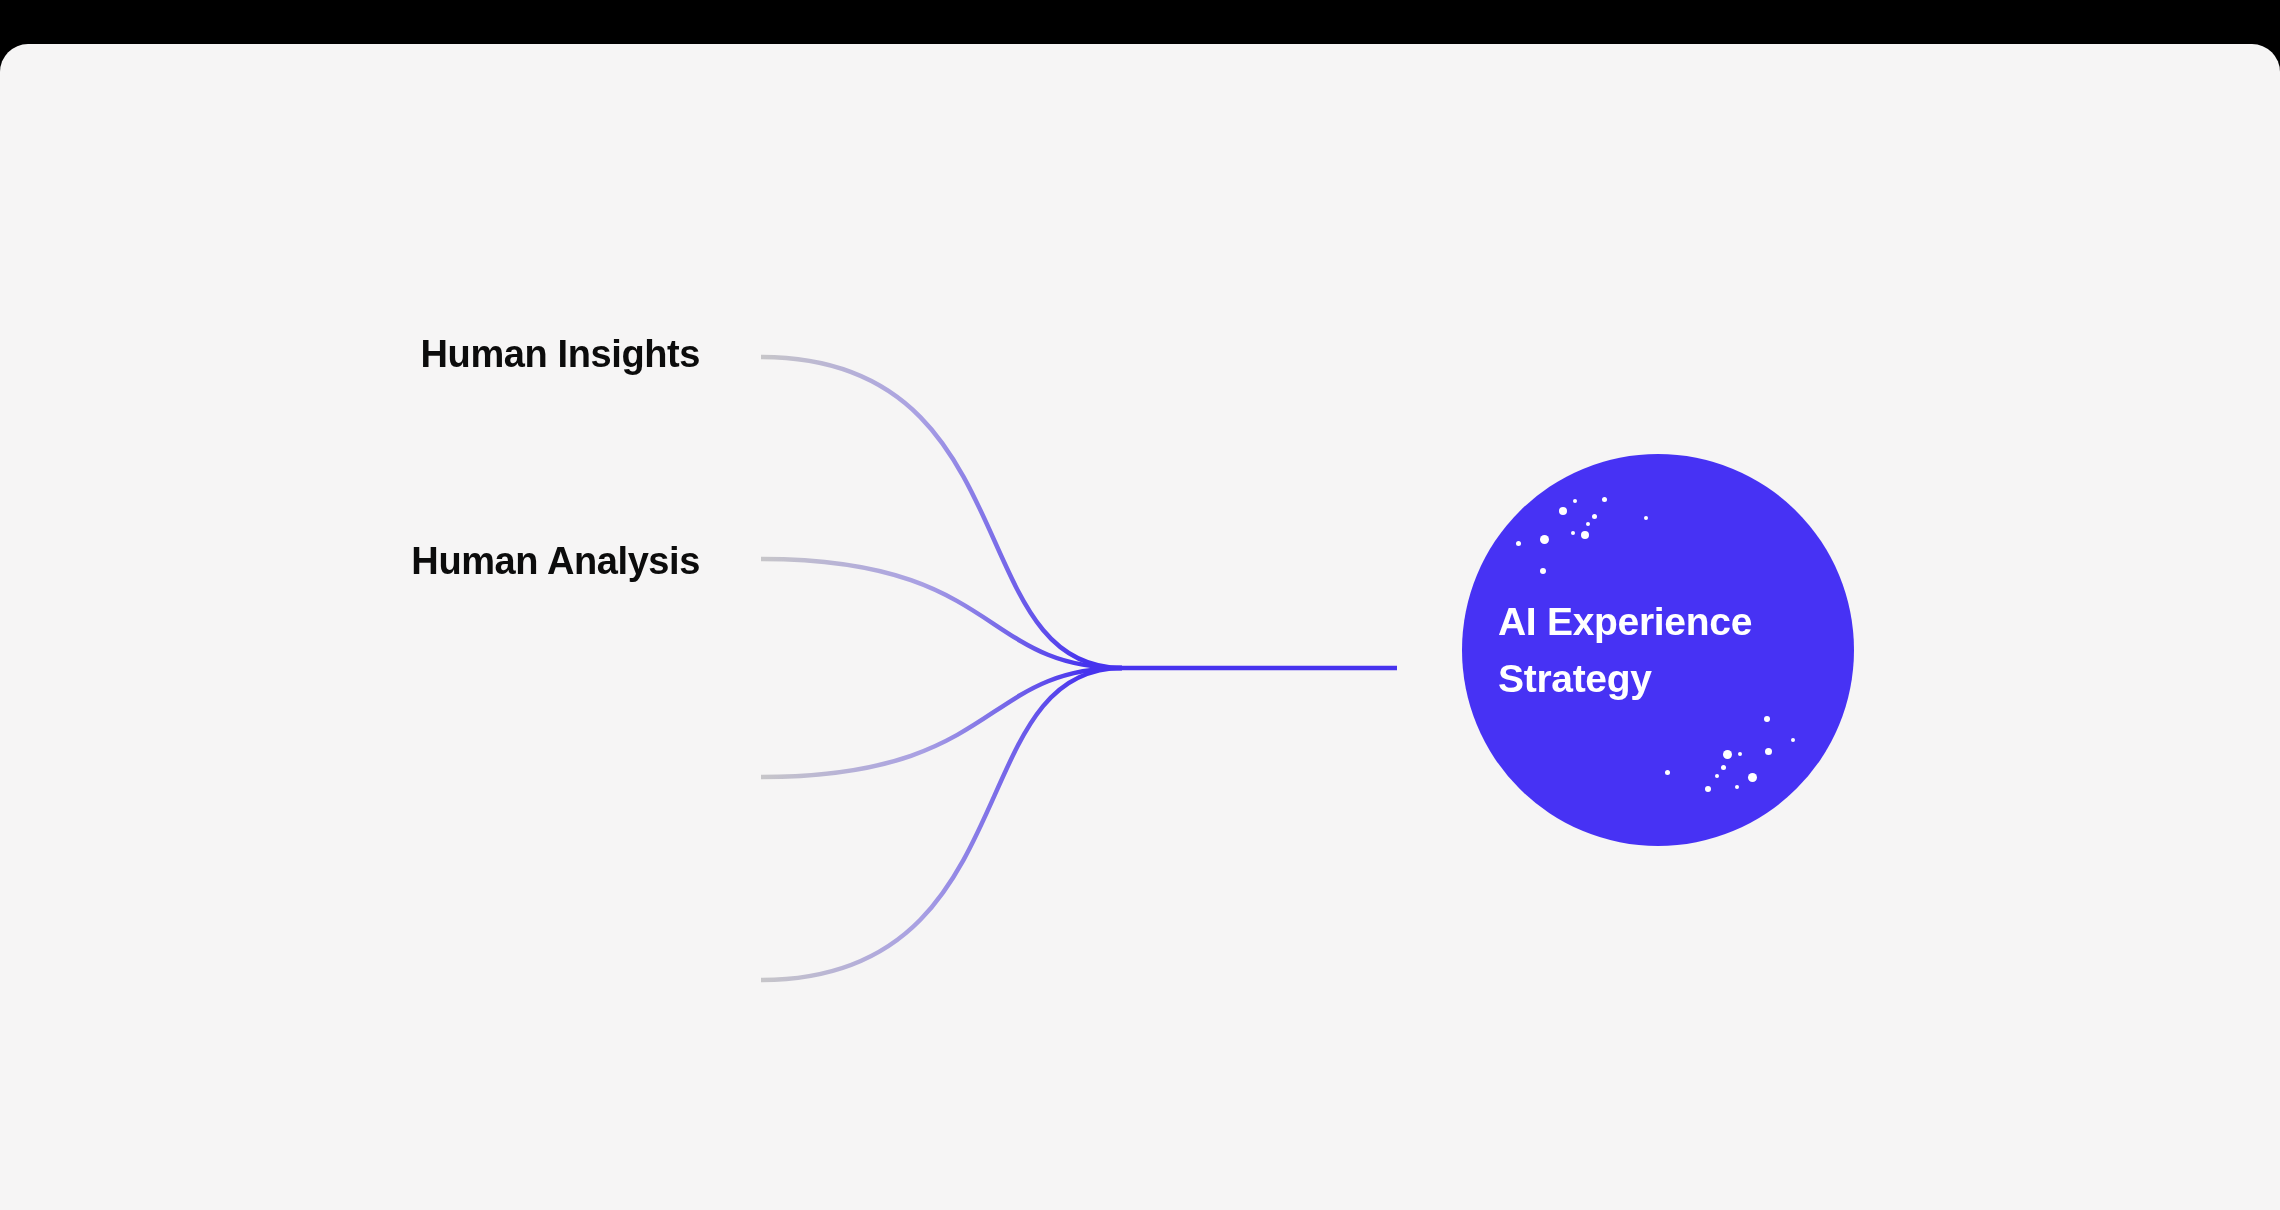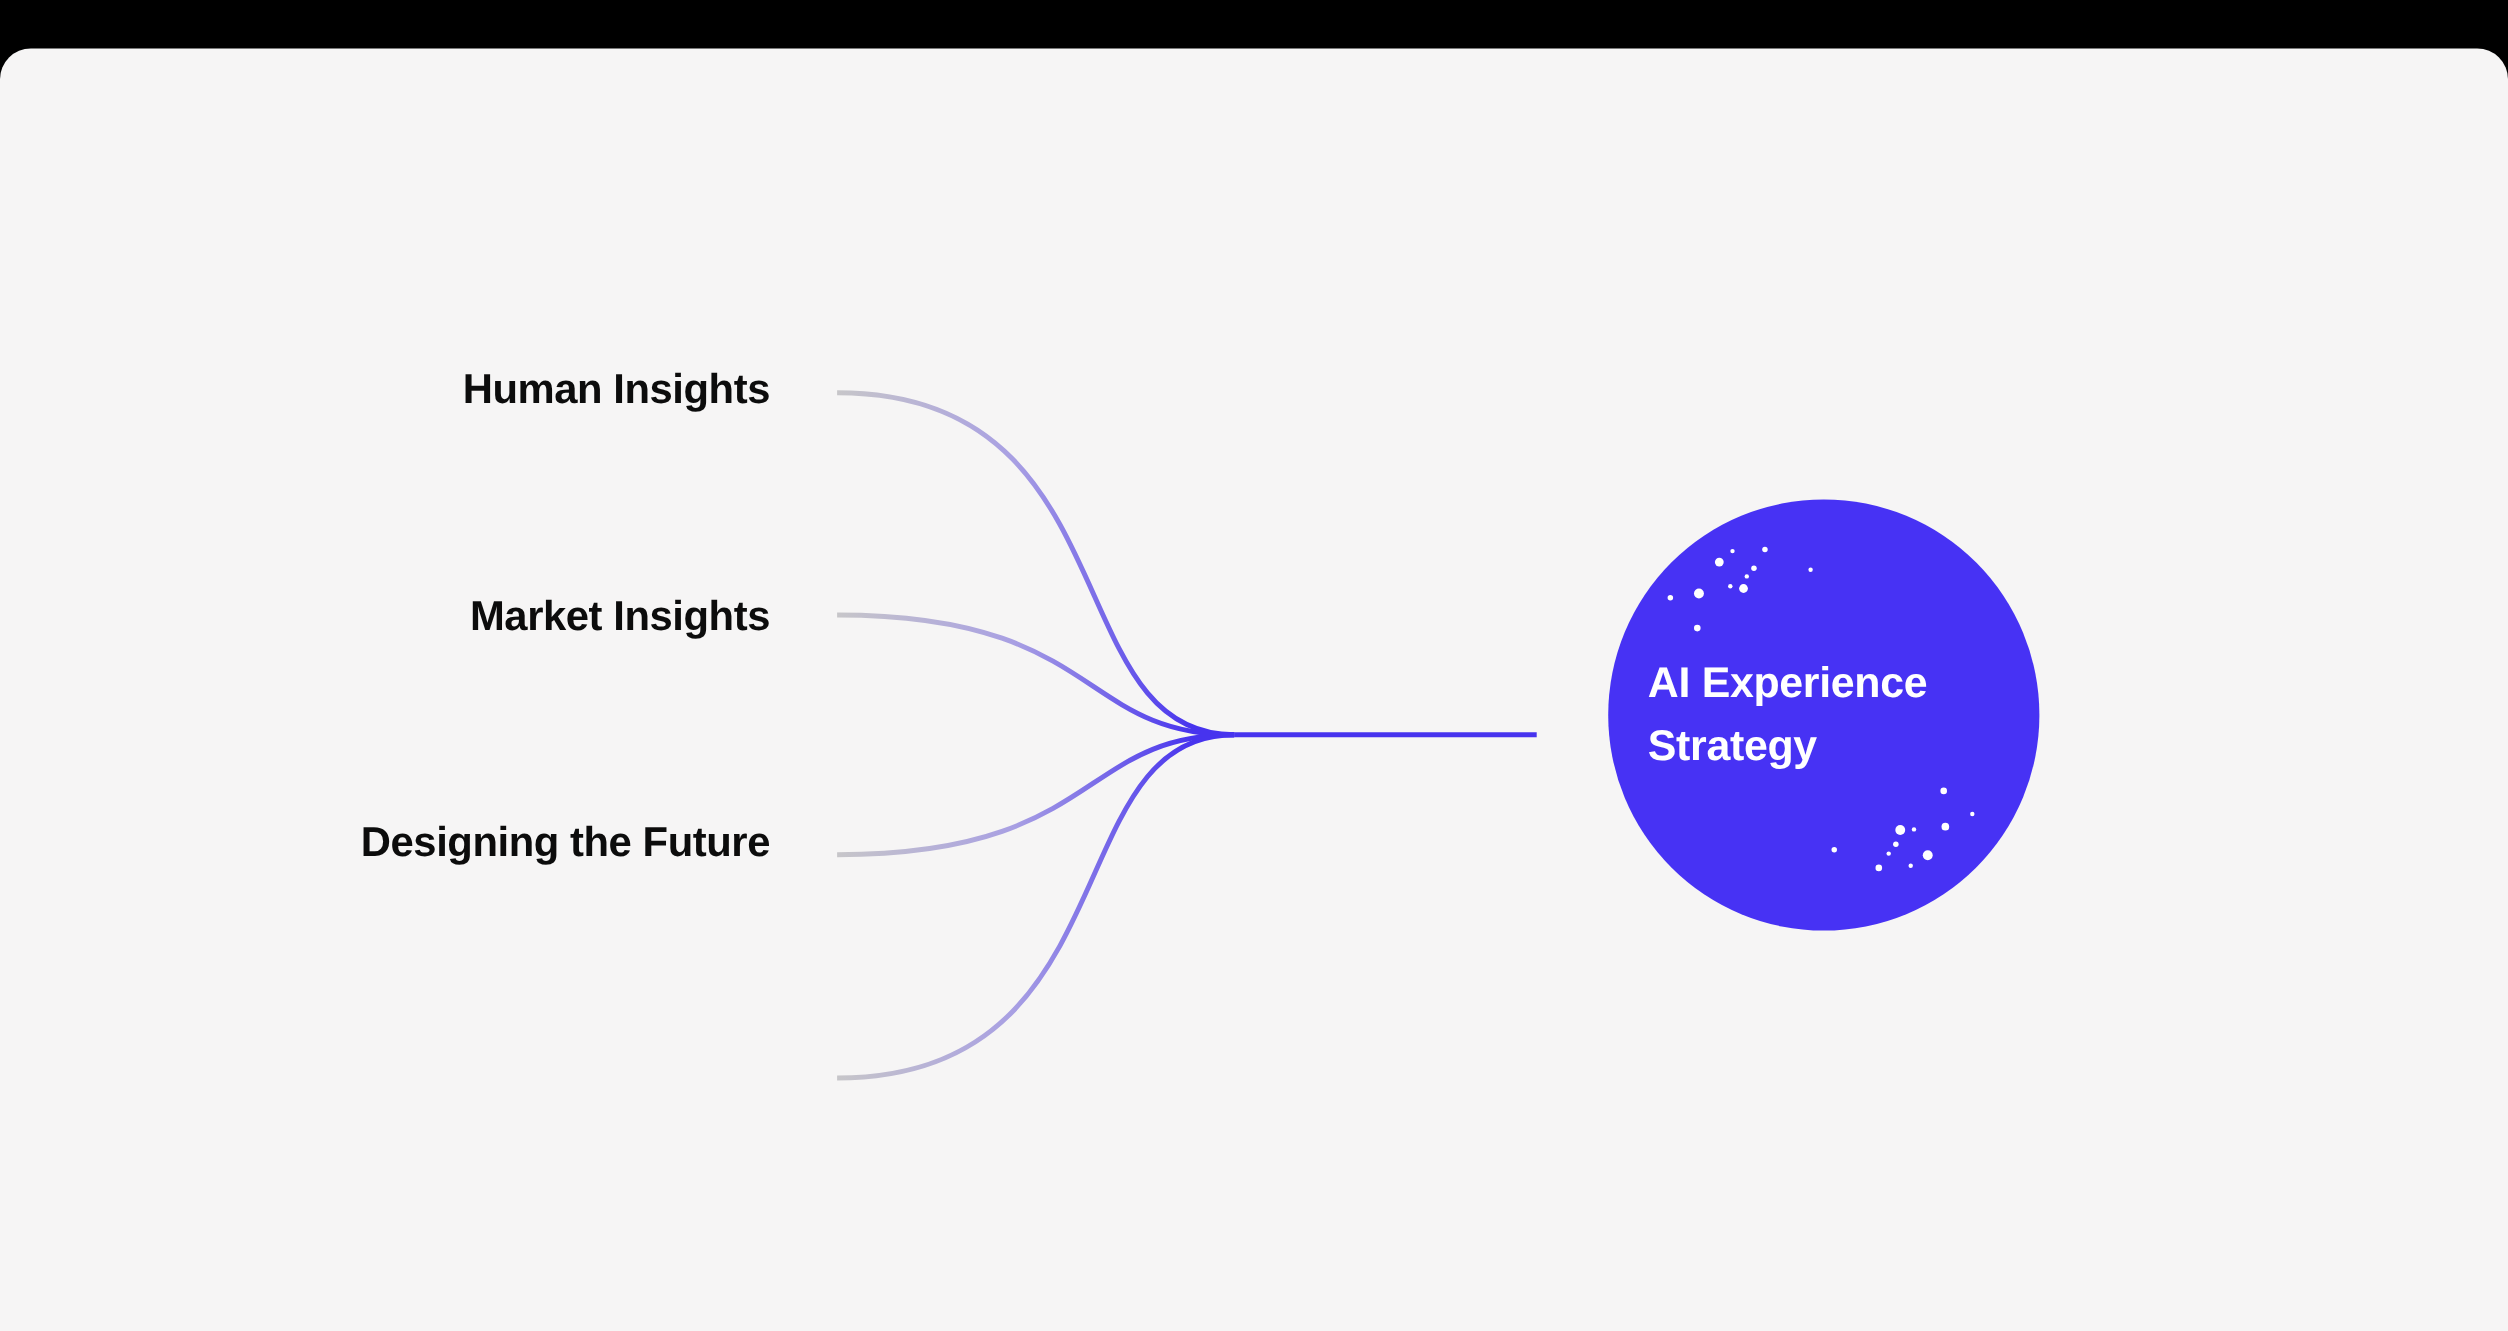--- a/index.html
+++ b/index.html
@@ -100,23 +100,22 @@
     </defs>
     <path class="branch" d="M761 313 C1030 313 960 624 1122 624"></path>
     <path class="branch" d="M761 515 C1000 515 980 624 1122 624"></path>
     <path class="branch" d="M761 733 C1000 733 980 624 1122 624"></path>
     <path class="branch" d="M761 936 C1030 936 960 624 1122 624"></path>
     <path class="trunk" d="M1122 624 L1397 624"></path>
   </svg>
 
   <div class="label" style="top:286px">Human Insights</div>
 
-  <div class="label" style="top:493px">Market Insights</div>
+  <div class="label" style="top:493px">Human Analysis</div>
 
-  <div class="label" style="top:698px">Designing the Future</div>
 
 
   <div class="center-node">
     <div class="sparkles">
         <span class="sparkle" style="left: 111px; top: 45px; height: 4px; width: 4px;"></span>
         <span class="sparkle" style="left: 97px; top: 53px; height: 8px; width: 8px;"></span>
         <span class="sparkle" style="left: 139.5px; top: 42.5px; height: 5px; width: 5px;"></span>
         <span class="sparkle" style="left: 129.5px; top: 59.5px; height: 5px; width: 5px;"></span>
         <span class="sparkle" style="left: 124px; top: 68px; height: 4px; width: 4px;"></span>
         <span class="sparkle" style="left: 182px; top: 62px; height: 4px; width: 4px;"></span>

